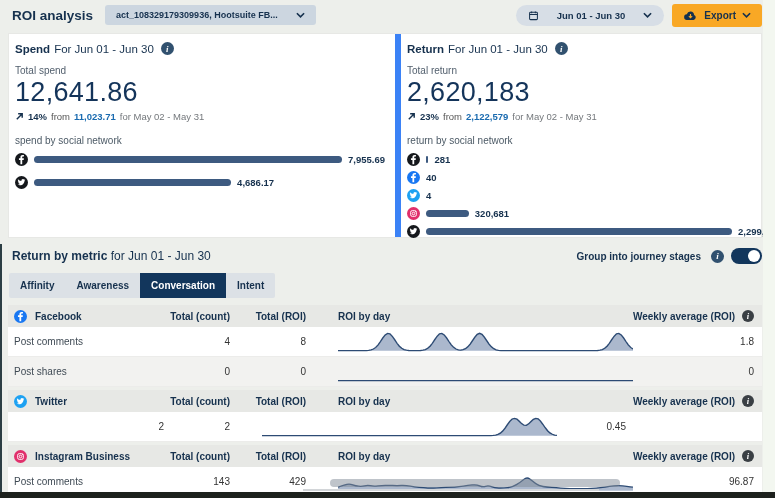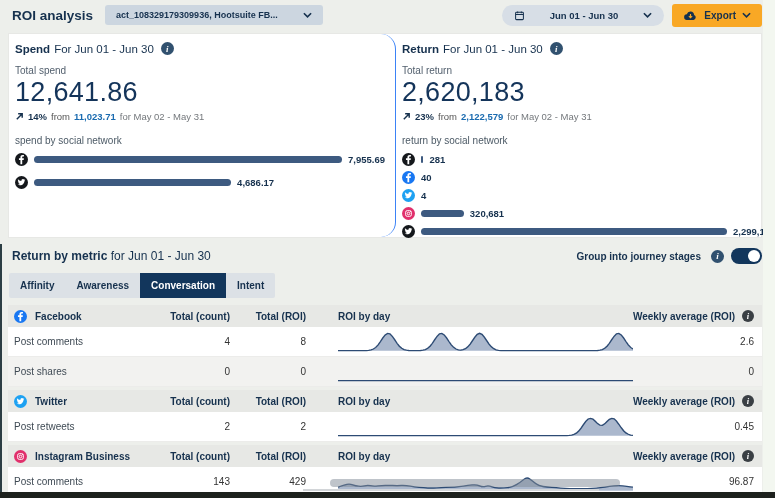--- a/index.html
+++ b/index.html
@@ -3,33 +3,33 @@
 <meta charset="utf-8">
 <style>
   html,body{margin:0;padding:0;}
   body{width:775px;height:498px;overflow:hidden;font-family:"Liberation Sans",sans-serif;background:#edefeb;color:#333;}
   .page{position:relative;width:775px;height:498px;overflow:hidden;}
   svg{display:block;width:100%;height:100%;}
 
   
   .topbar{display:flex;align-items:center;height:30px;padding:0 13px 0 12px;gap:12px;}
   .app-title{font-size:13.5px;font-weight:bold;color:#16314e;}
-  .pill{display:inline-flex;align-items:center;gap:25px;border-radius:3px;cursor:pointer;}
+  .pill{display:inline-flex;align-items:center;gap:18px;border-radius:3px;cursor:pointer;}
   .account-pill{background:#ccd6e0;color:#16314e;font-weight:bold;font-size:9px;padding:5px 11px;}
   .top-right{margin-left:auto;display:flex;align-items:center;gap:8px;}
   .date-pill{background:#d7dee6;border-radius:13px;padding:5px 12px;font-size:9.5px;font-weight:bold;color:#16314e;}
   .export-btn{background:#f9a825;border-radius:3px;padding:4px 11px;font-size:10px;font-weight:bold;color:#16314e;display:inline-flex;align-items:center;gap:6px;cursor:pointer;}
   .ico-11{width:11px;height:11px;flex:none;}
   .ico-14{width:15px;height:15px;flex:none;}
   .chev{width:9px;height:6px;flex:none;color:#16314e;}
 
   
   .summary-card{display:flex;background:#fff;margin:3px 13px 0 8px;height:205px;border:1px solid #e7e8e5;box-sizing:border-box;}
   .panel{box-sizing:border-box;padding:8px 10px 0 6px;}
-  .panel.spend{width:448px;border-right:1px solid #3b82f6;border-radius:15px;}
+  .panel.spend{width:448px;border-right:6px solid #3b82f6;}
   .panel.return{flex:1;}
   .p-head{display:flex;align-items:center;gap:4px;font-size:11.5px;color:#16314e;}
   .p-head .bold{font-weight:bold;}
   .info{display:inline-flex;align-items:center;justify-content:center;width:13px;height:13px;border-radius:50%;background:#31516f;color:#fff;font-size:9px;font-weight:bold;font-style:italic;font-family:"Liberation Serif",serif;flex:none;margin-left:3px;cursor:pointer;}
   .info::before{content:"i";}
   .info.dark{background:#3a3f44;width:12px;height:12px;font-size:8.5px;}
   .p-sub{margin-top:10px;font-size:10px;color:#53606e;}
   .p-total{margin-top:1px;font-size:27px;font-weight:normal;color:#14345a;letter-spacing:.3px;}
   .p-delta{margin-top:3px;display:flex;align-items:center;gap:4px;font-size:9.5px;color:#555;}
   .p-delta .pct{font-weight:bold;color:#16314e;}
@@ -297,21 +297,21 @@
     <div class="c-count">4</div>
     <div class="c-roi">8</div>
     <div class="c-day">
       <div class="sparkbox">
             <svg viewBox="0 0 300 30" preserveAspectRatio="none">
               <path d="M0 25 L2.4 25 L4.8 25 L7.2 25 L9.6 25 L12 25 L14.4 25 L16.8 25 L19.2 25 L21.6 25 L24 24.99 L26.4 24.97 L28.8 24.89 L31.2 24.67 L33.6 24.17 L36 23.12 L38.4 21.22 L40.8 18.29 L43.2 14.44 L45.6 10.28 L48 6.8 L50.4 5.08 L52.8 5.67 L55.2 8.38 L57.6 12.34 L60 16.46 L62.4 19.89 L64.8 22.29 L67.2 23.73 L69.6 24.47 L72 24.8 L74.4 24.94 L76.8 24.98 L79.2 24.98 L81.6 24.94 L84 24.8 L86.4 24.47 L88.8 23.73 L91.2 22.29 L93.6 19.89 L96 16.46 L98.4 12.34 L100.8 8.38 L103.2 5.67 L105.6 5.08 L108 6.8 L110.4 10.28 L112.8 14.44 L115.2 18.29 L117.6 21.21 L120 23.07 L122.4 24.02 L124.8 24.26 L127.2 23.85 L129.6 22.7 L132 20.58 L134.4 17.4 L136.8 13.4 L139.2 9.3 L141.6 6.17 L144 5 L146.4 6.17 L148.8 9.3 L151.2 13.4 L153.6 17.4 L156 20.59 L158.4 22.73 L160.8 23.97 L163.2 24.58 L165.6 24.85 L168 24.95 L170.4 24.99 L172.8 25 L175.2 25 L177.6 25 L180 25 L182.4 25 L184.8 25 L187.2 25 L189.6 25 L192 25 L194.4 25 L196.8 25 L199.2 25 L201.6 25 L204 25 L206.4 25 L208.8 25 L211.2 25 L213.6 25 L216 25 L218.4 25 L220.8 25 L223.2 25 L225.6 25 L228 25 L230.4 25 L232.8 25 L235.2 25 L237.6 25 L240 25 L242.4 25 L244.8 25 L247.2 25 L249.6 25 L252 25 L254.4 25 L256.8 25 L259.2 24.98 L261.6 24.94 L264 24.81 L266.4 24.47 L268.8 23.73 L271.2 22.29 L273.6 19.89 L276 16.46 L278.4 12.34 L280.8 8.38 L283.2 5.67 L285.6 5.08 L288 6.8 L290.4 10.28 L292.8 14.44 L295.2 18.29 L297.6 21.22 L300 23.12 L300 25 L0 25 Z" fill="#96a6c0" opacity="0.8" stroke="none"></path>
               <path d="M0 25 L2.4 25 L4.8 25 L7.2 25 L9.6 25 L12 25 L14.4 25 L16.8 25 L19.2 25 L21.6 25 L24 24.99 L26.4 24.97 L28.8 24.89 L31.2 24.67 L33.6 24.17 L36 23.12 L38.4 21.22 L40.8 18.29 L43.2 14.44 L45.6 10.28 L48 6.8 L50.4 5.08 L52.8 5.67 L55.2 8.38 L57.6 12.34 L60 16.46 L62.4 19.89 L64.8 22.29 L67.2 23.73 L69.6 24.47 L72 24.8 L74.4 24.94 L76.8 24.98 L79.2 24.98 L81.6 24.94 L84 24.8 L86.4 24.47 L88.8 23.73 L91.2 22.29 L93.6 19.89 L96 16.46 L98.4 12.34 L100.8 8.38 L103.2 5.67 L105.6 5.08 L108 6.8 L110.4 10.28 L112.8 14.44 L115.2 18.29 L117.6 21.21 L120 23.07 L122.4 24.02 L124.8 24.26 L127.2 23.85 L129.6 22.7 L132 20.58 L134.4 17.4 L136.8 13.4 L139.2 9.3 L141.6 6.17 L144 5 L146.4 6.17 L148.8 9.3 L151.2 13.4 L153.6 17.4 L156 20.59 L158.4 22.73 L160.8 23.97 L163.2 24.58 L165.6 24.85 L168 24.95 L170.4 24.99 L172.8 25 L175.2 25 L177.6 25 L180 25 L182.4 25 L184.8 25 L187.2 25 L189.6 25 L192 25 L194.4 25 L196.8 25 L199.2 25 L201.6 25 L204 25 L206.4 25 L208.8 25 L211.2 25 L213.6 25 L216 25 L218.4 25 L220.8 25 L223.2 25 L225.6 25 L228 25 L230.4 25 L232.8 25 L235.2 25 L237.6 25 L240 25 L242.4 25 L244.8 25 L247.2 25 L249.6 25 L252 25 L254.4 25 L256.8 25 L259.2 24.98 L261.6 24.94 L264 24.81 L266.4 24.47 L268.8 23.73 L271.2 22.29 L273.6 19.89 L276 16.46 L278.4 12.34 L280.8 8.38 L283.2 5.67 L285.6 5.08 L288 6.8 L290.4 10.28 L292.8 14.44 L295.2 18.29 L297.6 21.22 L300 23.12" fill="none" stroke="#2d4b74" stroke-width="1.5"></path>
             </svg>
           </div>
     </div>
-    <div class="c-week">2.6</div>
+    <div class="c-week">1.8</div>
   </div>
       <div class="trow drow alt">
     <div>Post shares</div>
     <div class="c-count">0</div>
     <div class="c-roi">0</div>
     <div class="c-day">
       <div class="sparkbox">
             <svg viewBox="0 0 300 30" preserveAspectRatio="none">
               <path d="M0 25 L300 25" fill="none" stroke="#2d4b74" stroke-width="1.5"></path>
             </svg>
@@ -331,21 +331,20 @@
     </div>
     <div class="c-count">Total (count)</div>
     <div class="c-roi">Total (ROI)</div>
     <div class="c-day">ROI by day</div>
     <div class="c-week">
       <span>Weekly average (ROI)</span>
       <span class="info dark"></span>
     </div>
   </div>
       <div class="trow drow">
-    <div>Post retweets</div>
     <div class="c-count">2</div>
     <div class="c-roi">2</div>
     <div class="c-day">
       <div class="sparkbox">
             <svg viewBox="0 0 300 30" preserveAspectRatio="none">
               <path d="M0 25 L2.4 25 L4.8 25 L7.2 25 L9.6 25 L12 25 L14.4 25 L16.8 25 L19.2 25 L21.6 25 L24 25 L26.4 25 L28.8 25 L31.2 25 L33.6 25 L36 25 L38.4 25 L40.8 25 L43.2 25 L45.6 25 L48 25 L50.4 25 L52.8 25 L55.2 25 L57.6 25 L60 25 L62.4 25 L64.8 25 L67.2 25 L69.6 25 L72 25 L74.4 25 L76.8 25 L79.2 25 L81.6 25 L84 25 L86.4 25 L88.8 25 L91.2 25 L93.6 25 L96 25 L98.4 25 L100.8 25 L103.2 25 L105.6 25 L108 25 L110.4 25 L112.8 25 L115.2 25 L117.6 25 L120 25 L122.4 25 L124.8 25 L127.2 25 L129.6 25 L132 25 L134.4 25 L136.8 25 L139.2 25 L141.6 25 L144 25 L146.4 25 L148.8 25 L151.2 25 L153.6 25 L156 25 L158.4 25 L160.8 25 L163.2 25 L165.6 25 L168 25 L170.4 25 L172.8 25 L175.2 25 L177.6 25 L180 25 L182.4 25 L184.8 25 L187.2 25 L189.6 25 L192 25 L194.4 25 L196.8 25 L199.2 25 L201.6 25 L204 25 L206.4 25 L208.8 25 L211.2 25 L213.6 25 L216 25 L218.4 25 L220.8 25 L223.2 25 L225.6 25 L228 24.99 L230.4 24.97 L232.8 24.91 L235.2 24.75 L237.6 24.36 L240 23.55 L242.4 22.06 L244.8 19.66 L247.2 16.31 L249.6 12.36 L252 8.53 L254.4 5.77 L256.8 5 L259.2 5.9 L261.6 8.36 L264 11.09 L266.4 12.9 L268.8 13.02 L271.2 11.39 L273.6 8.71 L276 6.15 L278.4 5 L280.8 5.55 L283.2 8.11 L285.6 11.86 L288 15.84 L290.4 19.29 L292.8 21.81 L295.2 23.41 L297.6 24.29 L300 24.72 L300 25 L0 25 Z" fill="#96a6c0" opacity="0.8" stroke="none"></path>
               <path d="M0 25 L2.4 25 L4.8 25 L7.2 25 L9.6 25 L12 25 L14.4 25 L16.8 25 L19.2 25 L21.6 25 L24 25 L26.4 25 L28.8 25 L31.2 25 L33.6 25 L36 25 L38.4 25 L40.8 25 L43.2 25 L45.6 25 L48 25 L50.4 25 L52.8 25 L55.2 25 L57.6 25 L60 25 L62.4 25 L64.8 25 L67.2 25 L69.6 25 L72 25 L74.4 25 L76.8 25 L79.2 25 L81.6 25 L84 25 L86.4 25 L88.8 25 L91.2 25 L93.6 25 L96 25 L98.4 25 L100.8 25 L103.2 25 L105.6 25 L108 25 L110.4 25 L112.8 25 L115.2 25 L117.6 25 L120 25 L122.4 25 L124.8 25 L127.2 25 L129.6 25 L132 25 L134.4 25 L136.8 25 L139.2 25 L141.6 25 L144 25 L146.4 25 L148.8 25 L151.2 25 L153.6 25 L156 25 L158.4 25 L160.8 25 L163.2 25 L165.6 25 L168 25 L170.4 25 L172.8 25 L175.2 25 L177.6 25 L180 25 L182.4 25 L184.8 25 L187.2 25 L189.6 25 L192 25 L194.4 25 L196.8 25 L199.2 25 L201.6 25 L204 25 L206.4 25 L208.8 25 L211.2 25 L213.6 25 L216 25 L218.4 25 L220.8 25 L223.2 25 L225.6 25 L228 24.99 L230.4 24.97 L232.8 24.91 L235.2 24.75 L237.6 24.36 L240 23.55 L242.4 22.06 L244.8 19.66 L247.2 16.31 L249.6 12.36 L252 8.53 L254.4 5.77 L256.8 5 L259.2 5.9 L261.6 8.36 L264 11.09 L266.4 12.9 L268.8 13.02 L271.2 11.39 L273.6 8.71 L276 6.15 L278.4 5 L280.8 5.55 L283.2 8.11 L285.6 11.86 L288 15.84 L290.4 19.29 L292.8 21.81 L295.2 23.41 L297.6 24.29 L300 24.72" fill="none" stroke="#2d4b74" stroke-width="1.5"></path>
             </svg>
           </div>
     </div>

